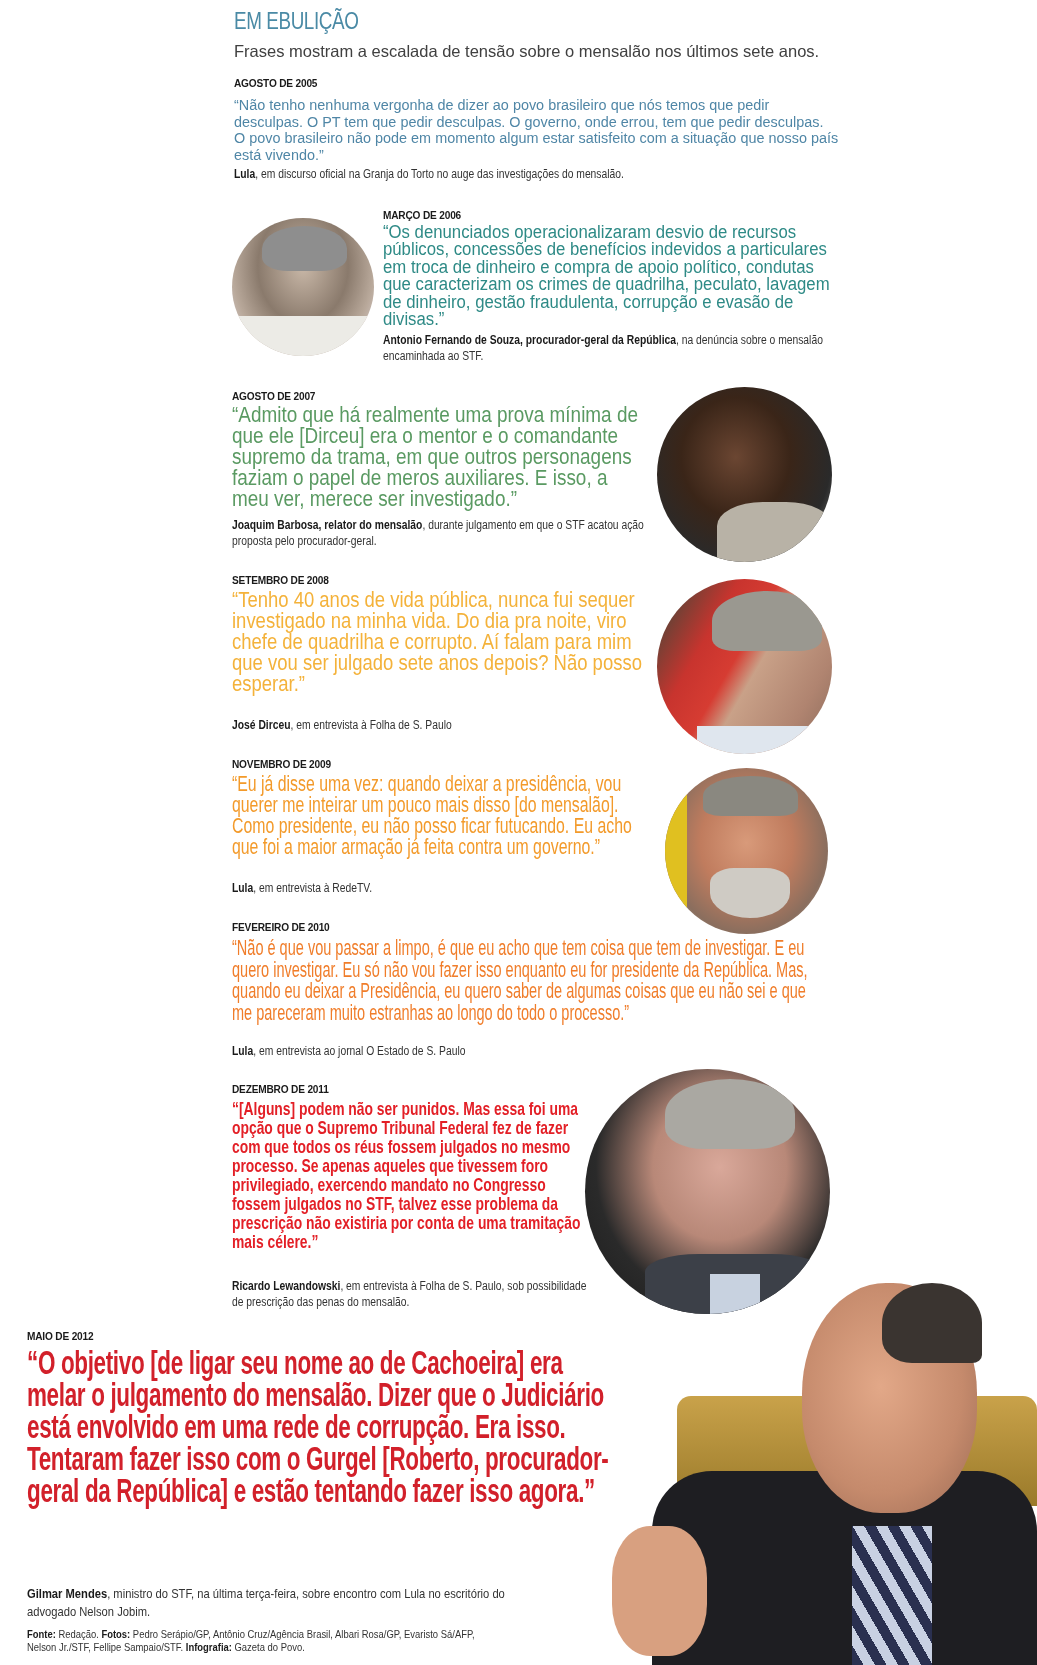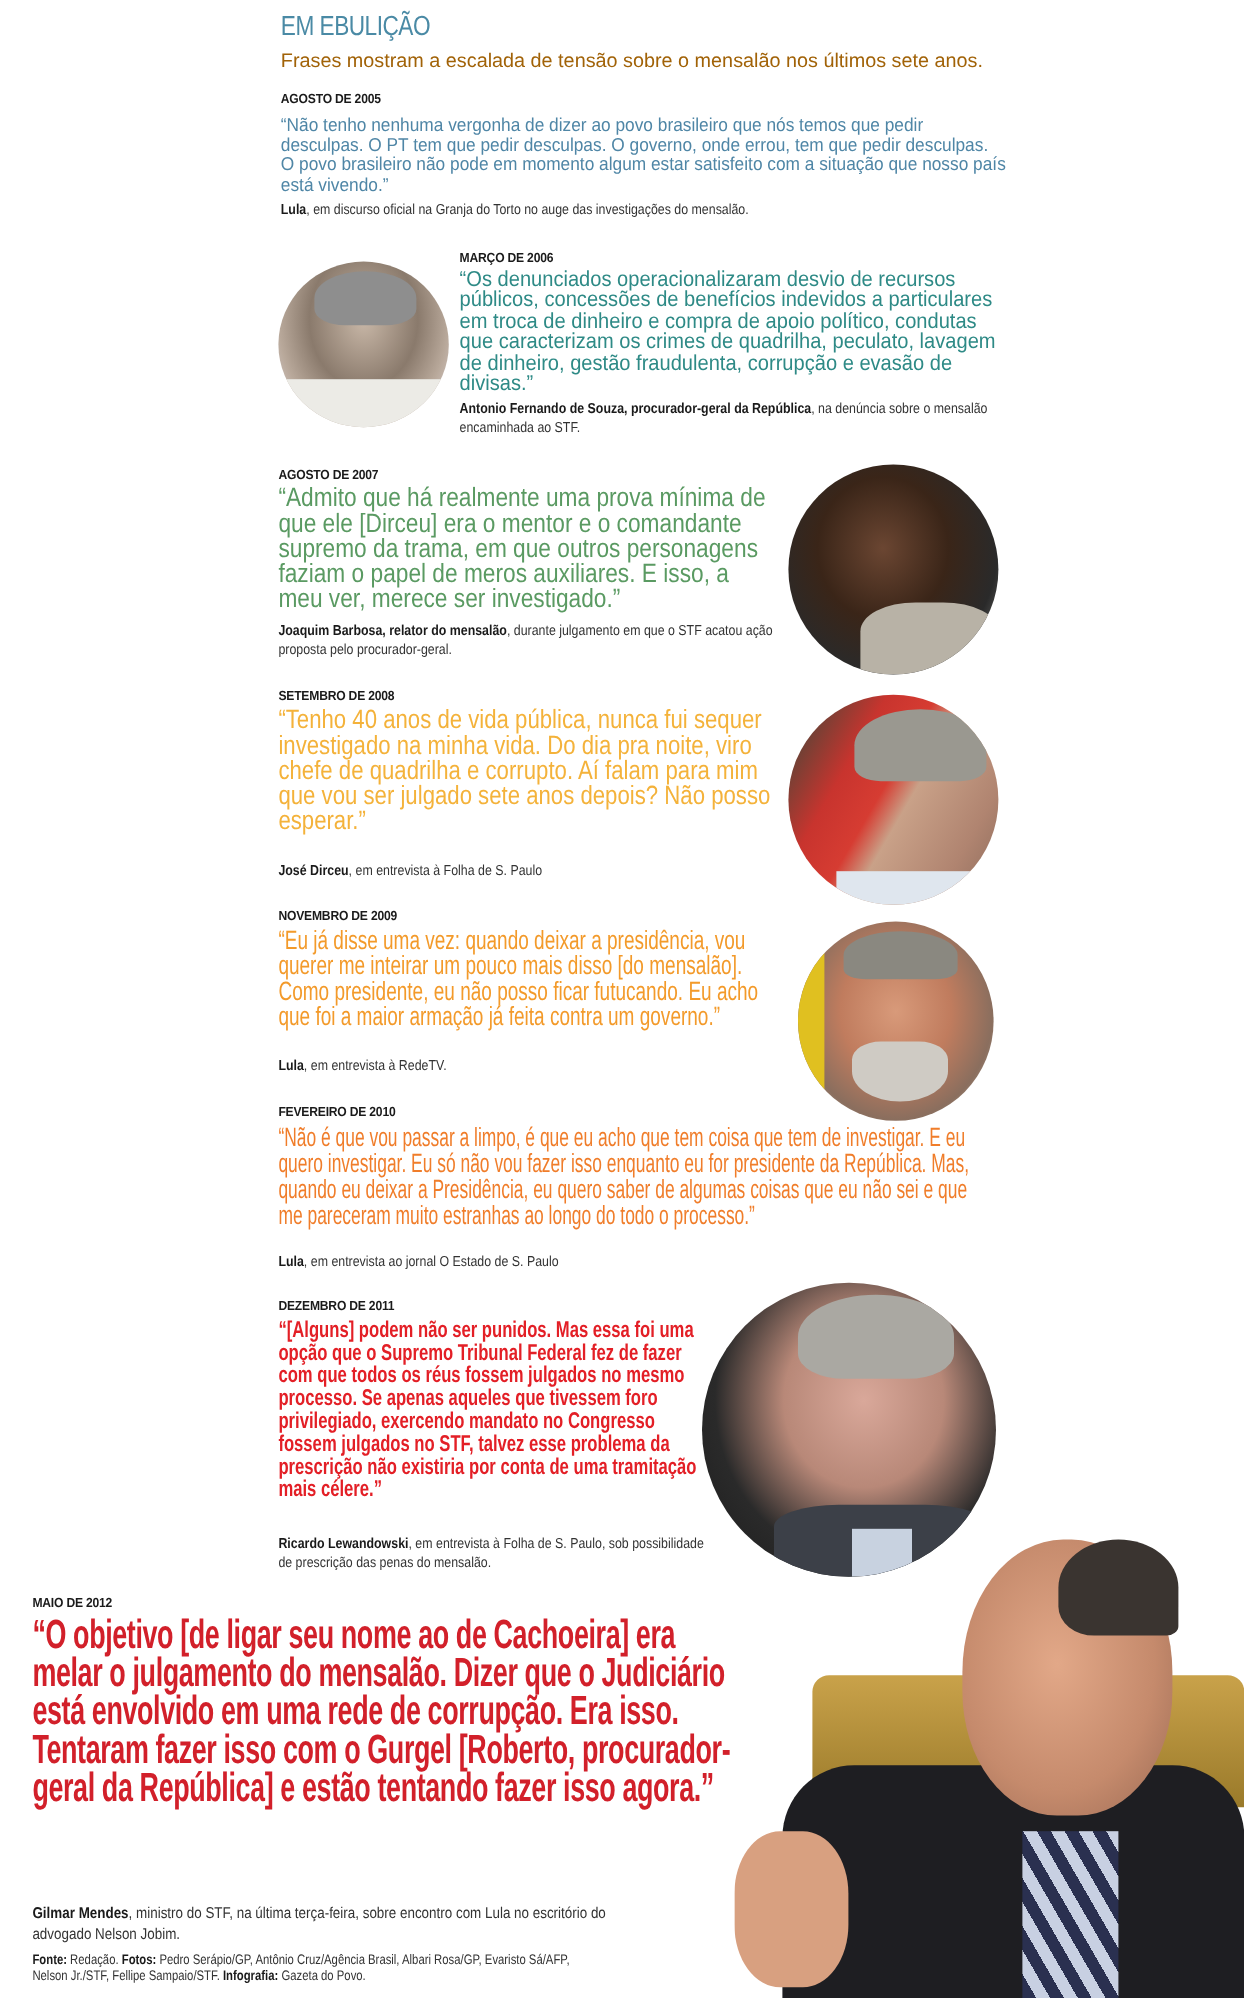--- a/index.html
+++ b/index.html
@@ -1,19 +1,19 @@
 <!DOCTYPE html>
 <html><head>
 <meta charset="utf-8">
 <style>
   html, body { margin:0; padding:0; background:#ffffff; }
   body { width:1037px; height:1665px; position:relative; overflow:hidden; font-family:"Liberation Sans", sans-serif; color:#231f20; }
   .abs { position:absolute; }
   .title { left:234px; top:8px; font-family:"Liberation Sans Narrow","Liberation Sans", sans-serif; font-size:23px; color:#4a8aa5; letter-spacing:-0.5px; transform:scaleX(0.82); transform-origin:left top; }
-  .subtitle { left:234px; top:42px; font-size:16.5px; color:#a16207; }
+  .subtitle { left:234px; top:42px; font-size:16.5px; color:#404040; }
   .date { font-weight:bold; font-size:11px; color:#1a1a1a; letter-spacing:-0.2px; transform:scaleX(0.92); transform-origin:left top; }
   .quote { line-height:1.0; transform-origin:left top; }
   .attr { font-size:12px; color:#333; line-height:1.35; transform:scaleX(0.86); transform-origin:left top; }
   .attr b { color:#1a1a1a; }
   .photo { border-radius:50%; overflow:hidden; }
   .q1 { color:#4f86a6; font-size:15.5px; line-height:1.08; transform:scaleX(0.93); width:650px; }
   .q2 { color:#2e8a86; font-size:18px; line-height:0.97; transform:scaleX(0.93); width:490px; }
   .q3 { color:#5a9a62; font-size:22px; line-height:0.95; transform:scaleX(0.86); width:480px; }
   .q4 { color:#f4b23a; font-size:22px; line-height:0.95; transform:scaleX(0.84); width:500px; }
   .q5 { color:#f39a2a; font-size:22px; line-height:0.95; transform:scaleX(0.72); width:580px; font-weight:normal; }

